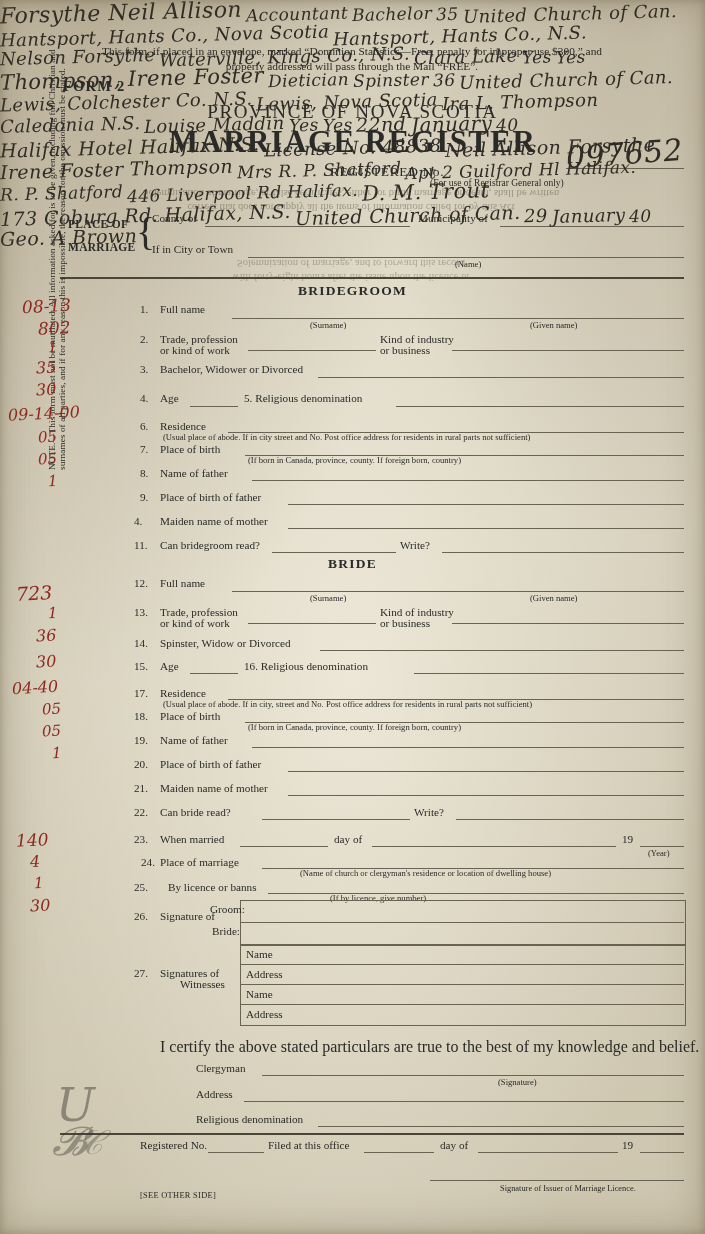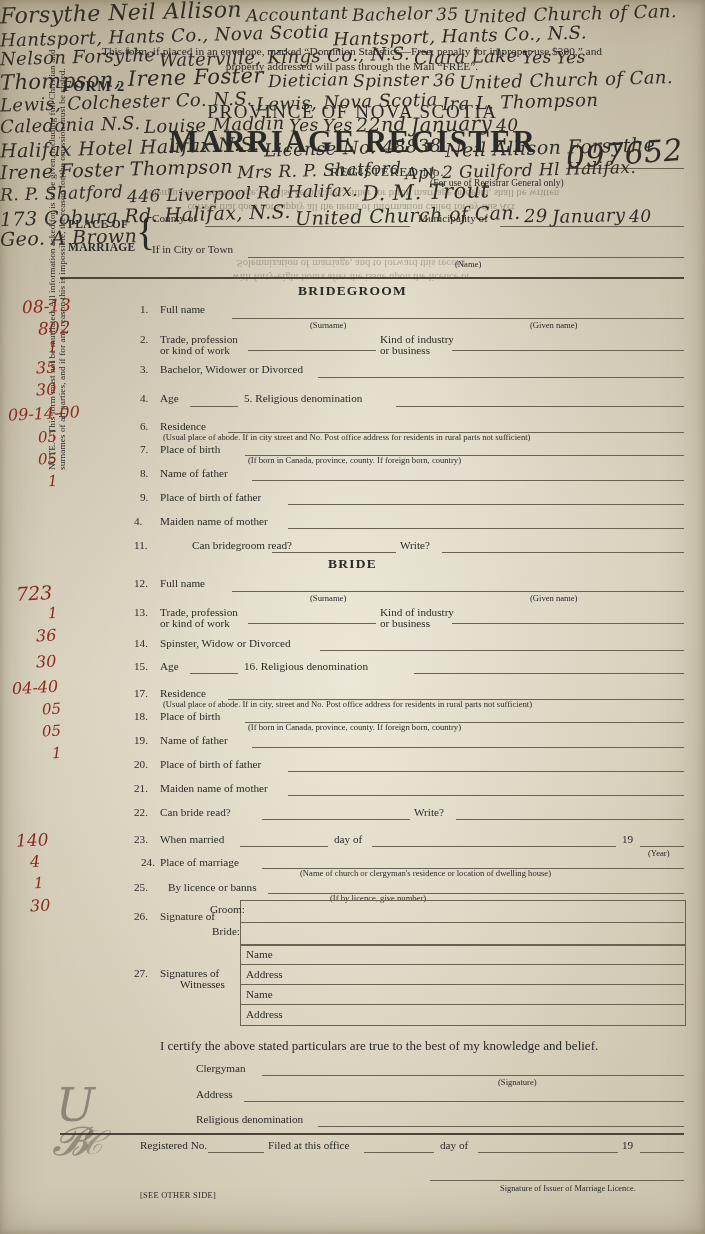--- a/index.html
+++ b/index.html
@@ -227,21 +227,21 @@
   <div class="hand" style="left:296px;top:482px;font-size:18px;">Waterville, Kings Co., N.S.</div>
 
   
   <div class="lbl" style="left:134px;top:515px;">4.</div>
   <div class="lbl" style="left:160px;top:515px;">Maiden name of mother</div>
   <div class="rule" style="left:288px;top:528px;width:396px;"></div>
   <div class="hand" style="left:300px;top:506px;font-size:18px;">Clara Lake</div>
 
   
   <div class="lbl" style="left:134px;top:539px;">11.</div>
-  <div class="lbl" style="left:160px;top:539px;margin-left:32px;">Can bridegroom read?</div>
+  <div class="lbl" style="left:160px;top:539px;">Can bridegroom read?</div>
   <div class="rule" style="left:272px;top:552px;width:124px;"></div>
   <div class="hand" style="left:296px;top:530px;font-size:17px;">Yes</div>
   <div class="lbl" style="left:400px;top:539px;">Write?</div>
   <div class="rule" style="left:442px;top:552px;width:242px;"></div>
   <div class="hand" style="left:450px;top:530px;font-size:17px;">Yes</div>
 
   
   <div class="sectionhead" style="top:556px;">BRIDE</div>
 
   
@@ -367,21 +367,21 @@
   <div class="lbl" style="left:246px;top:948px;">Name</div>
   <div class="hand" style="left:288px;top:944px;font-size:17px;">Mrs R. P. Shatford</div>
   <div class="lbl" style="left:246px;top:968px;">Address</div>
   <div class="hand" style="left:300px;top:964px;font-size:17px;">Apt 2 Guilford Hl  Halifax.</div>
   <div class="lbl" style="left:246px;top:988px;">Name</div>
   <div class="hand" style="left:322px;top:984px;font-size:17px;">R. P. Shatford</div>
   <div class="lbl" style="left:246px;top:1008px;">Address</div>
   <div class="hand" style="left:300px;top:1004px;font-size:17px;">446 Liverpool Rd  Halifax.</div>
 
   
-  <div class="abs" style="left:160px;top:1038px;font-size:13px;">I certify the above stated particulars are true to the best of my knowledge and belief.</div>
+  <div class="abs" style="left:160px;top:1038px;font-size:16px;">I certify the above stated particulars are true to the best of my knowledge and belief.</div>
 
   <div class="lbl" style="left:196px;top:1062px;">Clergyman</div>
   <div class="rule" style="left:262px;top:1075px;width:422px;"></div>
   <div class="hand" style="left:320px;top:1049px;font-size:21px;">D. M. Trout</div>
   <div class="lbl-s" style="left:498px;top:1077px;">(Signature)</div>
 
   <div class="lbl" style="left:196px;top:1088px;">Address</div>
   <div class="rule" style="left:244px;top:1101px;width:440px;"></div>
   <div class="hand" style="left:252px;top:1079px;font-size:19px;">173 Coburg Rd. Halifax, N.S.</div>
 

